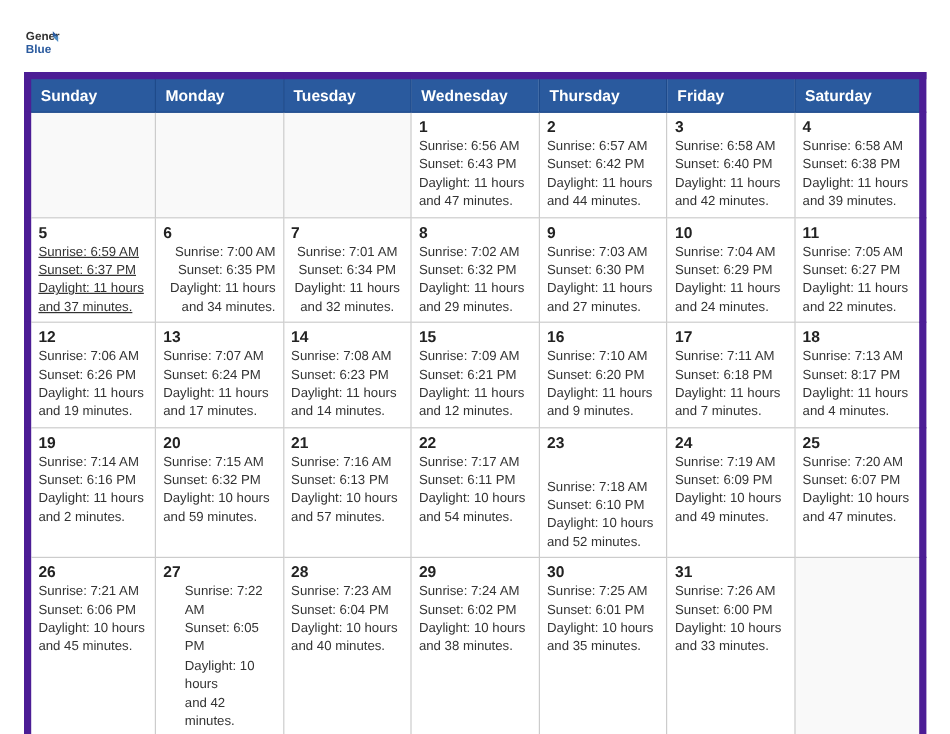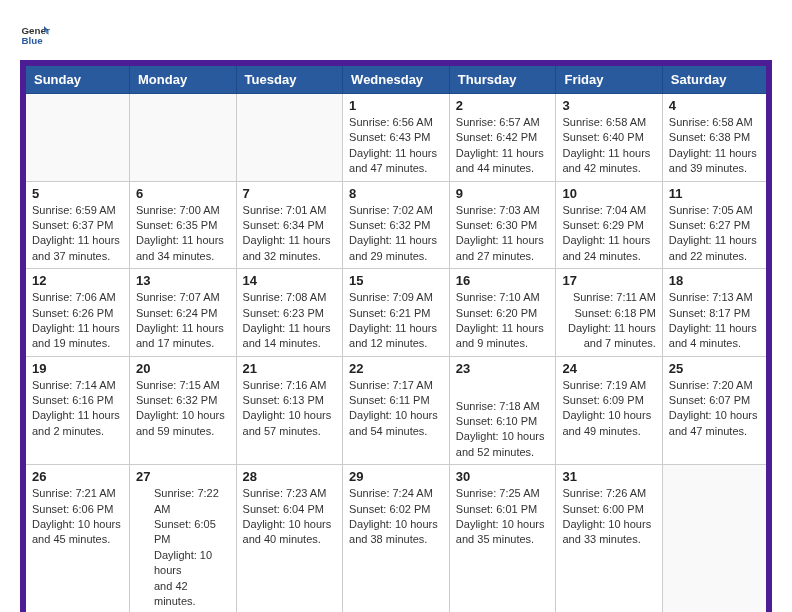--- a/index.html
+++ b/index.html
@@ -138,35 +138,35 @@
           <div class="day-number">4</div>
           <div class="day-info" style="white-space: pre-line;">Sunrise: 6:58 AM
 Sunset: 6:38 PM
 Daylight: 11 hours
 and 39 minutes.</div>
         </td>
       </tr>
       <tr>
         <td>
           <div class="day-number">5</div>
-          <div class="day-info" style="white-space: pre-line;">Sunrise: 6:59 AM
+          <div class="day-info" style="white-space: pre-line; text-decoration: underline;">Sunrise: 6:59 AM
 Sunset: 6:37 PM
 Daylight: 11 hours
 and 37 minutes.</div>
         </td>
         <td>
           <div class="day-number">6</div>
-          <div class="day-info" style="white-space: pre-line;">Sunrise: 7:00 AM
+          <div class="day-info" style="white-space: pre-line; text-align: right;">Sunrise: 7:00 AM
 Sunset: 6:35 PM
 Daylight: 11 hours
 and 34 minutes.</div>
         </td>
         <td>
           <div class="day-number">7</div>
-          <div class="day-info" style="white-space: pre-line;">Sunrise: 7:01 AM
+          <div class="day-info" style="white-space: pre-line; text-align: center;">Sunrise: 7:01 AM
 Sunset: 6:34 PM
 Daylight: 11 hours
 and 32 minutes.</div>
         </td>
         <td>
           <div class="day-number">8</div>
           <div class="day-info" style="white-space: pre-line;">Sunrise: 7:02 AM
 Sunset: 6:32 PM
 Daylight: 11 hours
 and 29 minutes.</div>
@@ -224,21 +224,21 @@
         </td>
         <td>
           <div class="day-number">16</div>
           <div class="day-info" style="white-space: pre-line;">Sunrise: 7:10 AM
 Sunset: 6:20 PM
 Daylight: 11 hours
 and 9 minutes.</div>
         </td>
         <td>
           <div class="day-number">17</div>
-          <div class="day-info" style="white-space: pre-line; text-align: right;">Sunrise: 7:11 AM
+          <div class="day-info" style="white-space: pre-line;">Sunrise: 7:11 AM
 Sunset: 6:18 PM
 Daylight: 11 hours
 and 7 minutes.</div>
         </td>
         <td>
           <div class="day-number">18</div>
           <div class="day-info" style="white-space: pre-line;">Sunrise: 7:13 AM
 Sunset: 8:17 PM
 Daylight: 11 hours
 and 4 minutes.</div>

